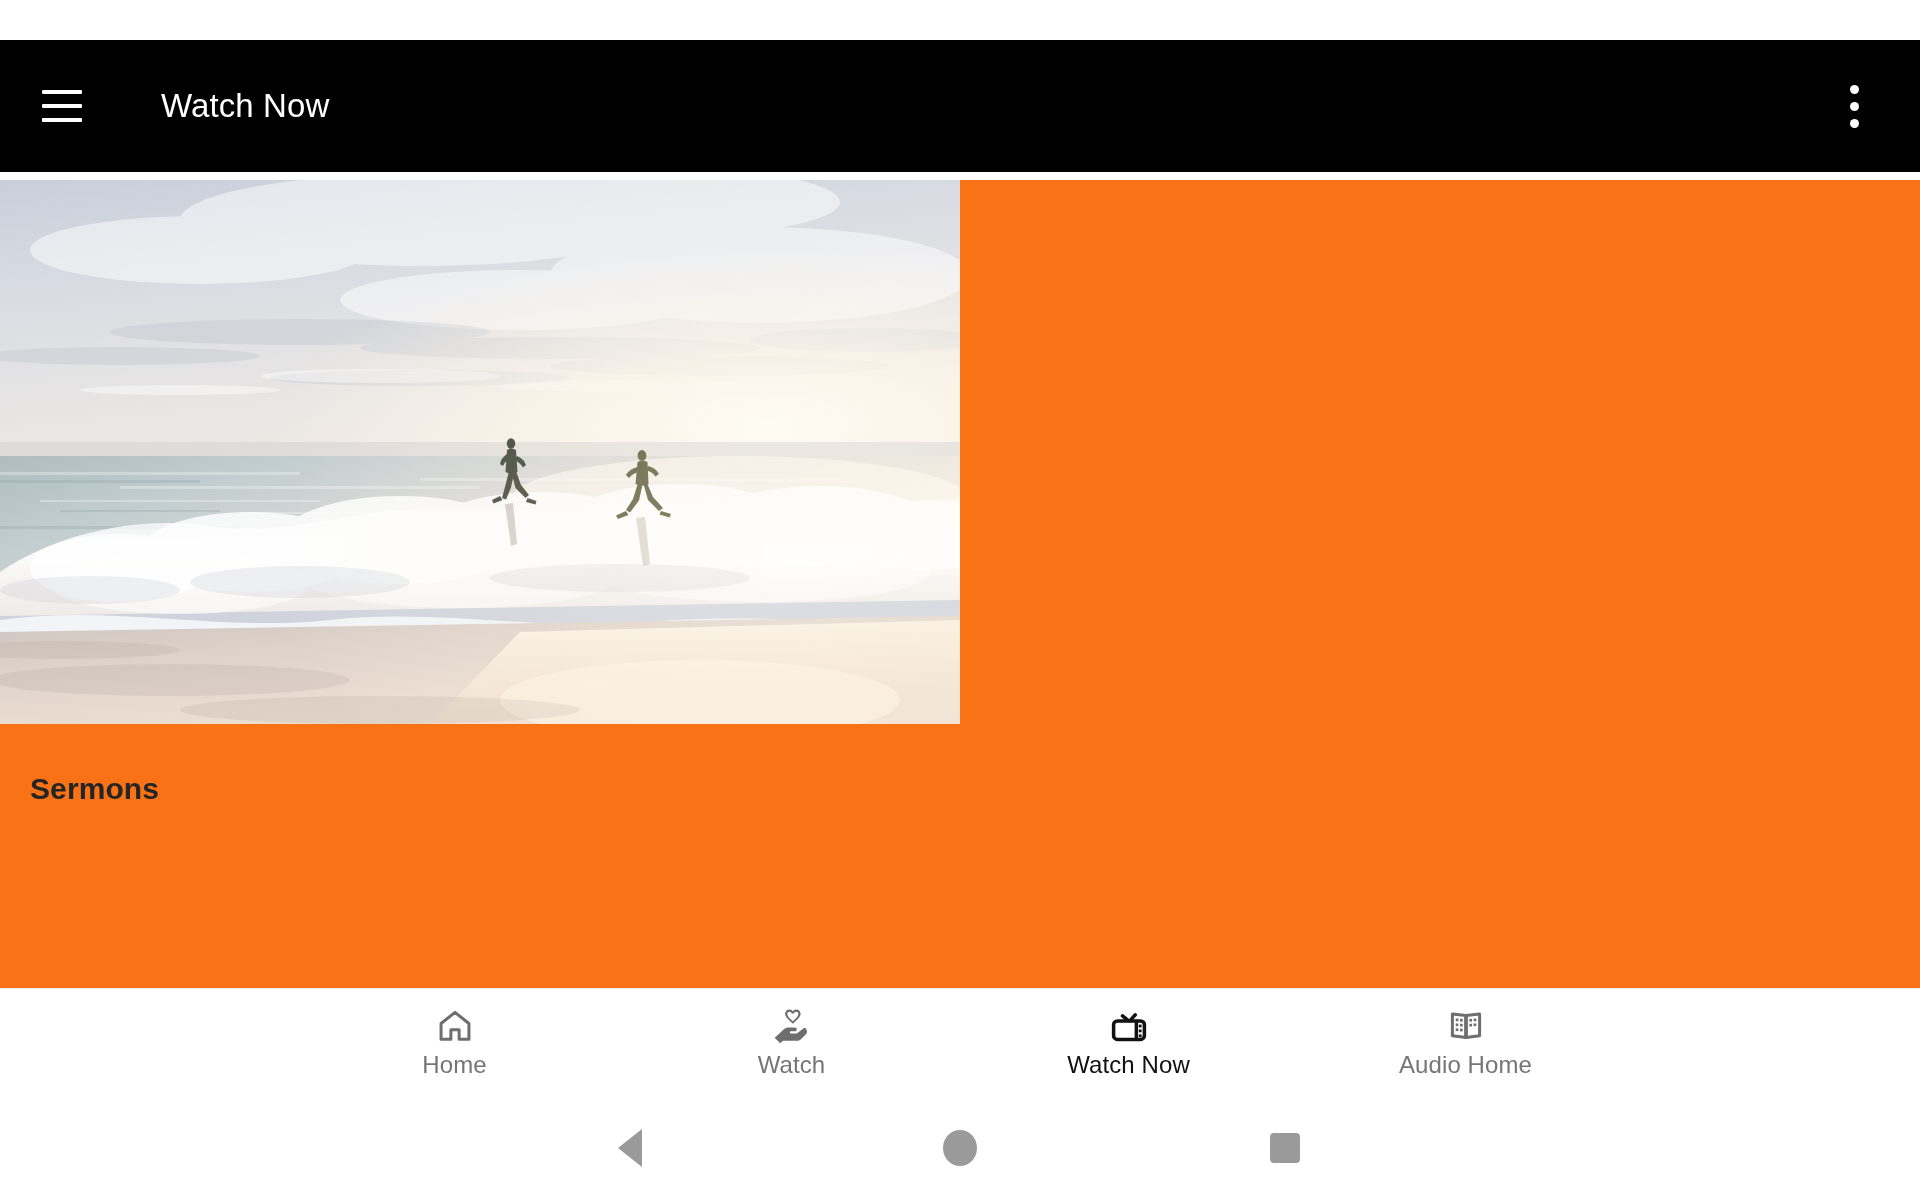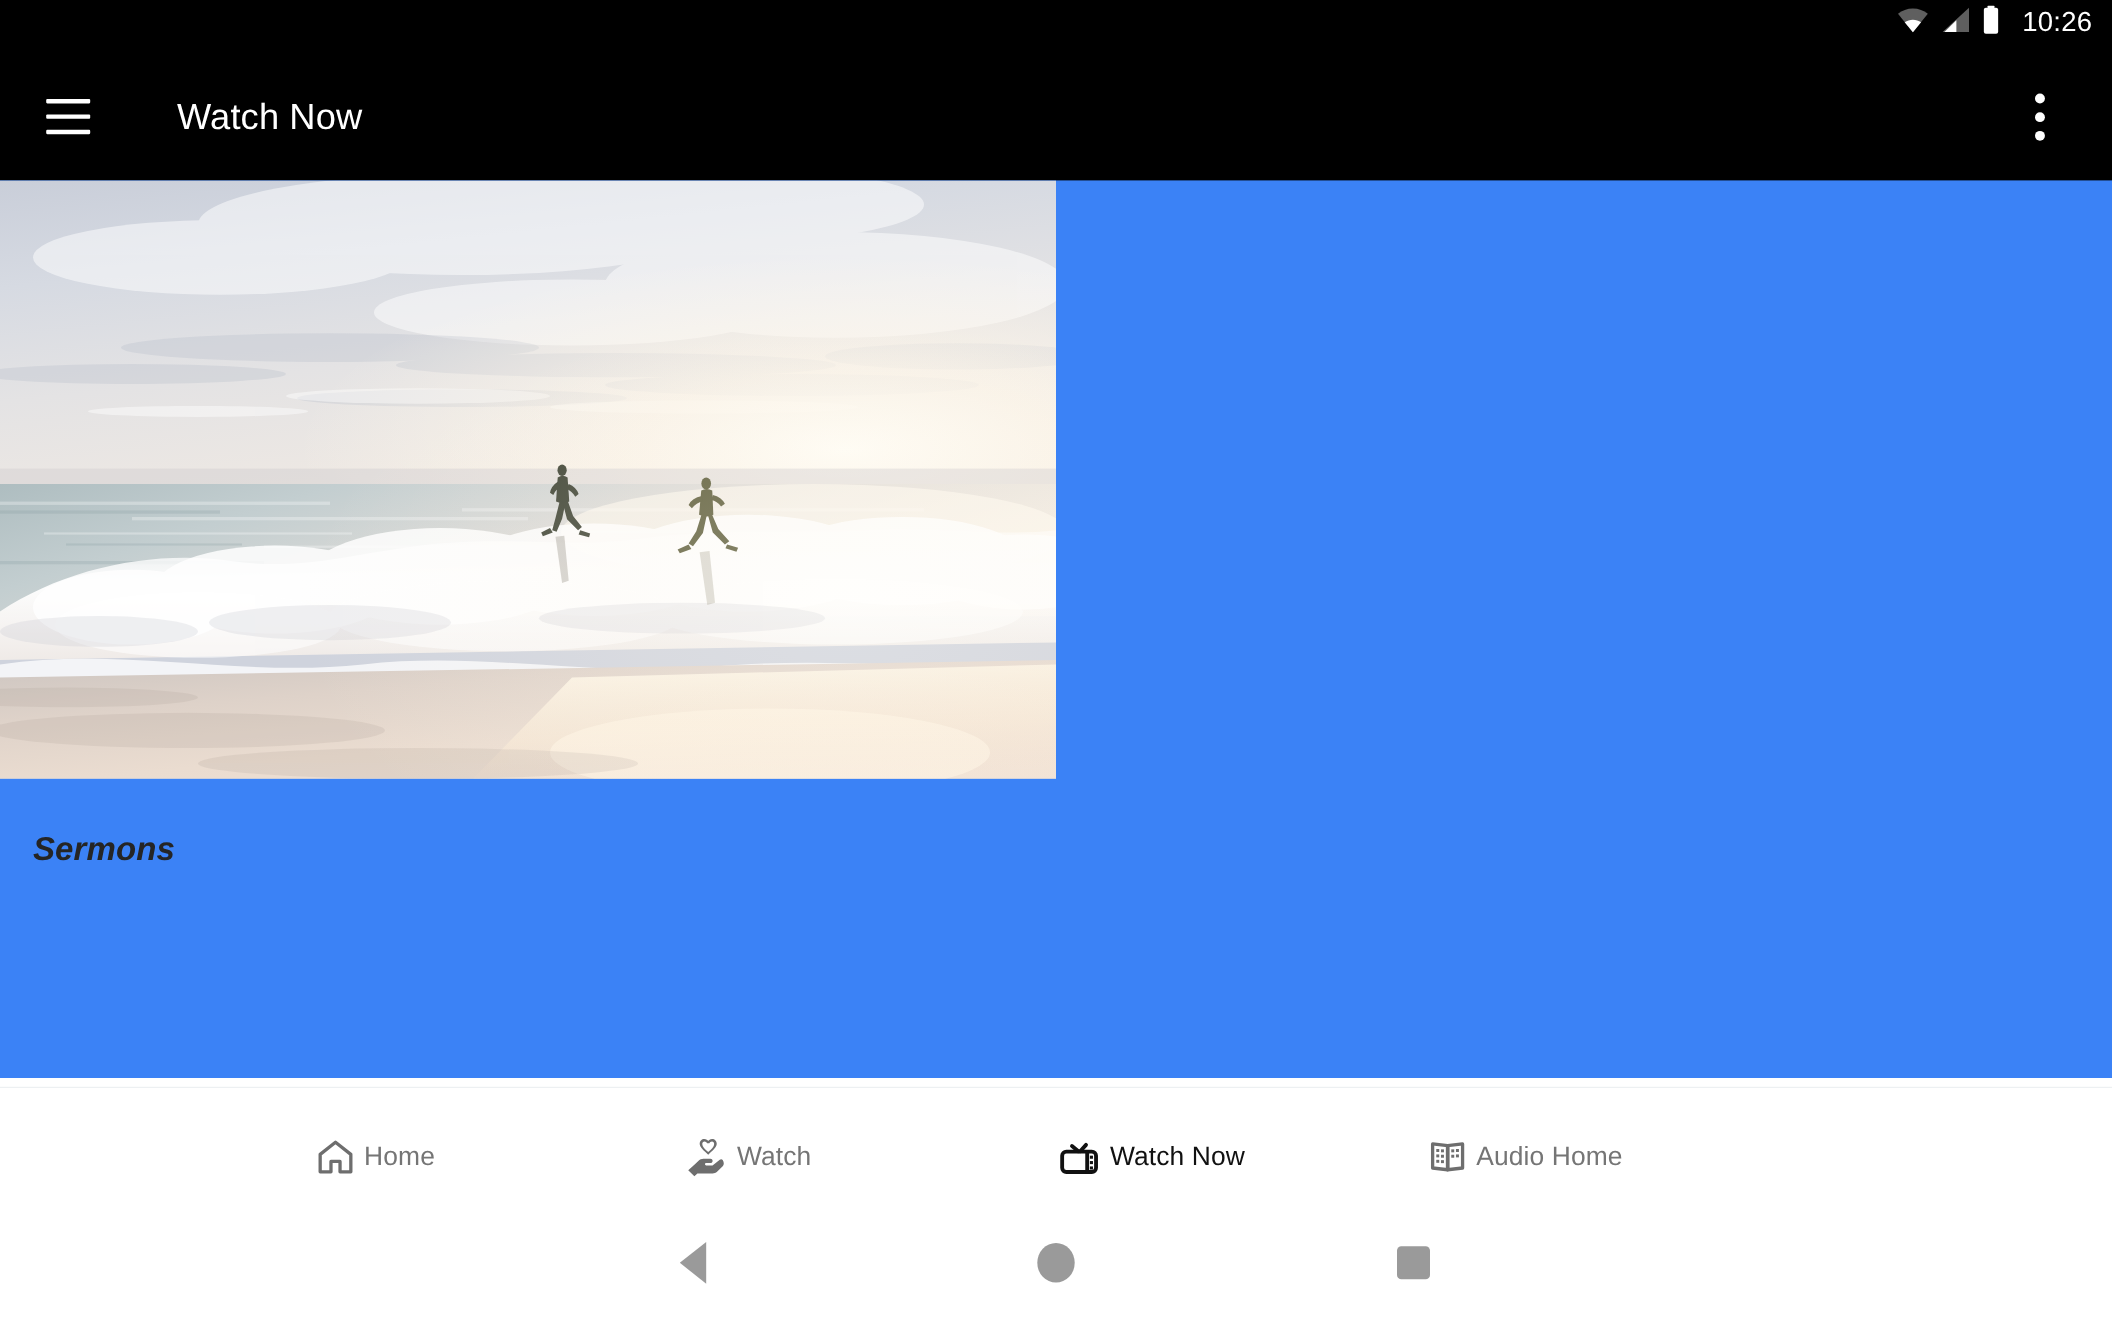--- a/index.html
+++ b/index.html
@@ -98,26 +98,25 @@
     display: block;
     width: 9px;
     height: 9px;
     border-radius: 50%;
     background: #ffffff;
   }
 
   
   #content {
     position: absolute;
-    left: 0; top: 164px;
+    left: 0; top: 180px;
     width: 1920px;
     height: 816px;
-    background: #3b82f6;
+    background: #f97316;
     overflow: hidden;
-    font-style: italic;
   }
 
   #sermon-card {
     position: absolute;
     left: 0; top: 0;
     width: 960px;
   }
 
   #sermon-thumbnail {
     position: relative;
@@ -147,20 +146,21 @@
     border-top: 1px solid #eceff1;
     display: flex;
     align-items: flex-start;
     justify-content: center;
   }
   .nav-item {
     width: 337px;
     height: 108px;
     padding-top: 17px;
     display: flex;
+    flex-direction: column;
     align-items: center;
     justify-content: flex-start;
     cursor: pointer;
     gap: 7px;
   }
   .nav-icon { height: 40px; display: flex; align-items: center; justify-content: center; }
   .nav-label {
     font-size: 24px;
     color: #757575;
     letter-spacing: 0.1px;
@@ -217,43 +217,20 @@
     width: 30px; height: 30px;
     border-radius: 4px;
     background: #9a9a9a;
   }
 </style>
 </head>
 <body>
 
 <div id="screen">
 
-  <div id="status-bar">
-    <div class="status-icons">
-      <span class="sb-icon">
-        <svg width="30" height="24" viewBox="0 0 24 20">
-          <path d="M12 19.5 L23.3 5.4 C20.2 2.9 16.3 1.4 12 1.4 C7.7 1.4 3.8 2.9 0.7 5.4 Z" fill="#5f5f5f"></path>
-          <path d="M12 19.5 L18.2 11.8 C16.4 10.6 14.3 9.9 12 9.9 C9.7 9.9 7.6 10.6 5.8 11.8 Z" fill="#ffffff"></path>
-        </svg>
-      </span>
-      <span class="sb-icon">
-        <svg width="28" height="24" viewBox="0 0 22 19">
-          <path d="M20.5 0.8 L20.5 18.2 L1.5 18.2 Z" fill="#5f5f5f"></path>
-          <path d="M11.4 9.9 L11.4 18.2 L2.8 18.2 Z" fill="#ffffff"></path>
-        </svg>
-      </span>
-      <span class="sb-icon">
-        <svg width="16" height="26" viewBox="0 0 12 20">
-          <rect x="3.6" y="0" width="4.8" height="2.1" rx="0.6" fill="#ffffff"></rect>
-          <rect x="1" y="1.6" width="10" height="18.2" rx="1.4" fill="#ffffff"></rect>
-        </svg>
-      </span>
-      <span id="status-clock">10:26</span>
-    </div>
-  </div>
 
   <div id="app-bar">
     <div id="menu-button">
       <span></span>
       <span></span>
       <span></span>
     </div>
     <div id="app-bar-title">Watch Now</div>
     <div id="overflow-button">
       <i></i>

